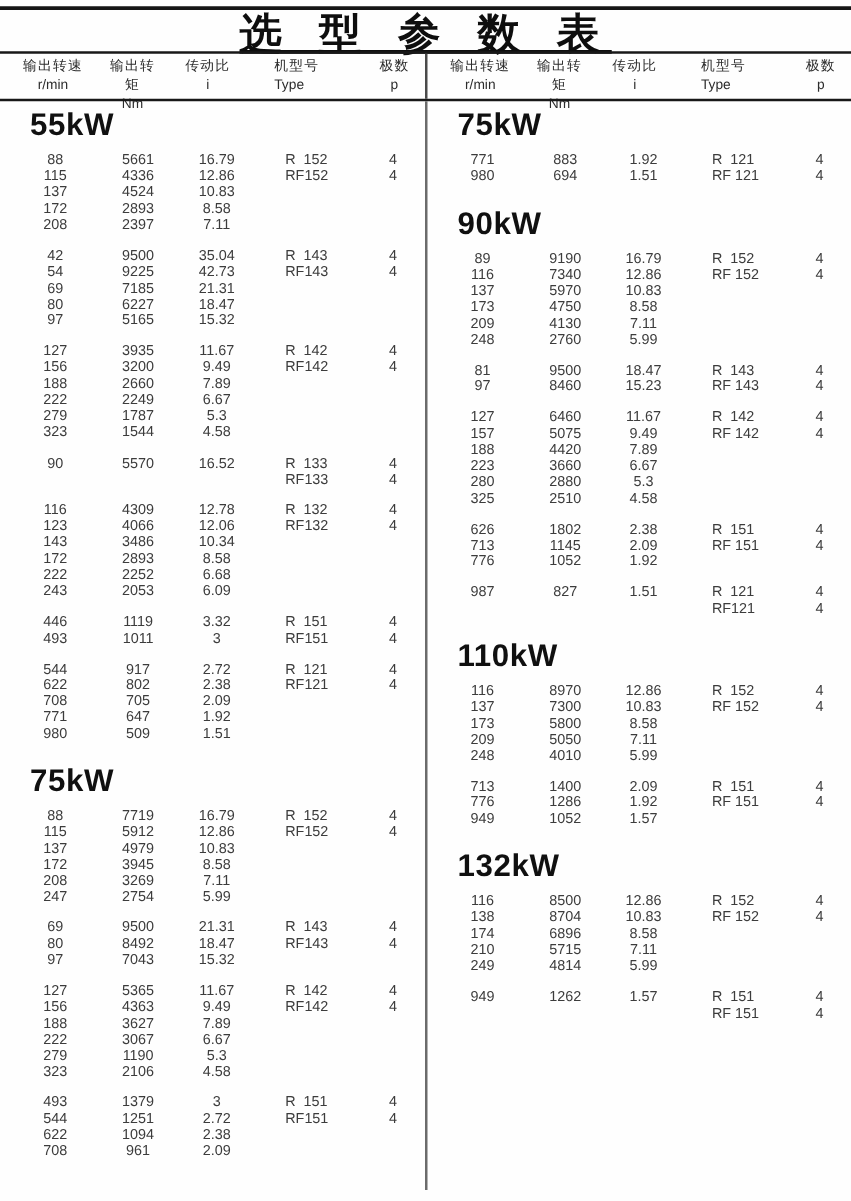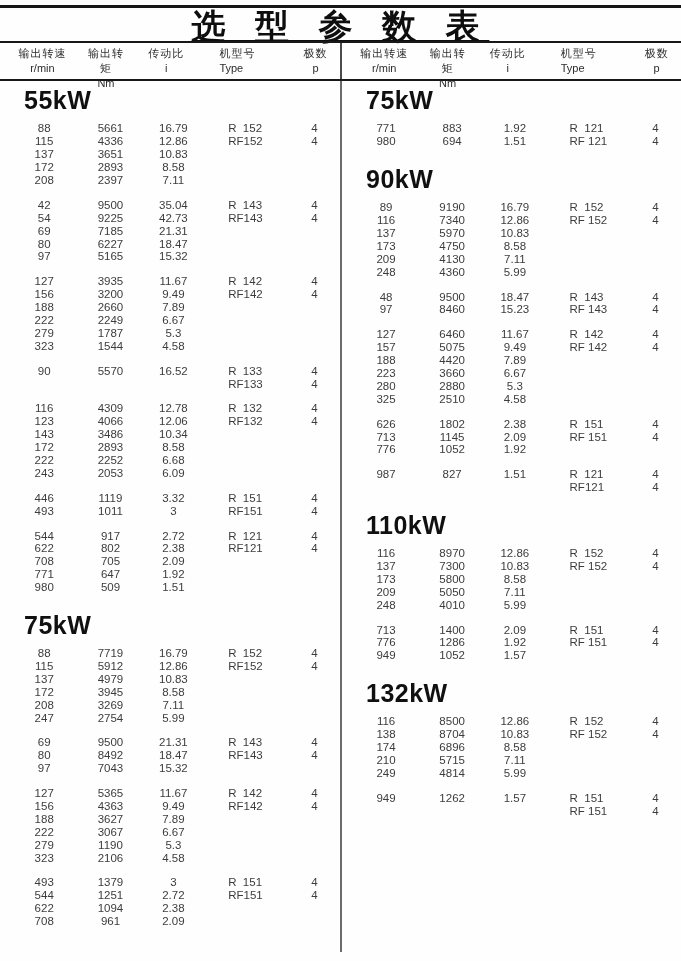--- a/index.html
+++ b/index.html
@@ -114,21 +114,21 @@
           </div>
           <div class="row">
             <span class="c c1">115</span>
             <span class="c c2">4336</span>
             <span class="c c3">12.86</span>
             <span class="c c4">RF152</span>
             <span class="c c5">4</span>
           </div>
           <div class="row">
             <span class="c c1">137</span>
-            <span class="c c2">3651</span>
+            <span class="c c2">4524</span>
             <span class="c c3">10.83</span>
             <span class="c c4"></span>
             <span class="c c5"></span>
           </div>
           <div class="row">
             <span class="c c1">172</span>
             <span class="c c2">2893</span>
             <span class="c c3">8.58</span>
             <span class="c c4"></span>
             <span class="c c5"></span>
@@ -529,29 +529,29 @@
           </div>
           <div class="row">
             <span class="c c1">209</span>
             <span class="c c2">4130</span>
             <span class="c c3">7.11</span>
             <span class="c c4"></span>
             <span class="c c5"></span>
           </div>
           <div class="row">
             <span class="c c1">248</span>
-            <span class="c c2">4360</span>
+            <span class="c c2">2760</span>
             <span class="c c3">5.99</span>
             <span class="c c4"></span>
             <span class="c c5"></span>
           </div>
         </div>
         <div class="group">
           <div class="row">
-            <span class="c c1">48</span>
+            <span class="c c1">81</span>
             <span class="c c2">9500</span>
             <span class="c c3">18.47</span>
             <span class="c c4">R  143</span>
             <span class="c c5">4</span>
           </div>
           <div class="row">
             <span class="c c1">97</span>
             <span class="c c2">8460</span>
             <span class="c c3">15.23</span>
             <span class="c c4">RF 143</span>

